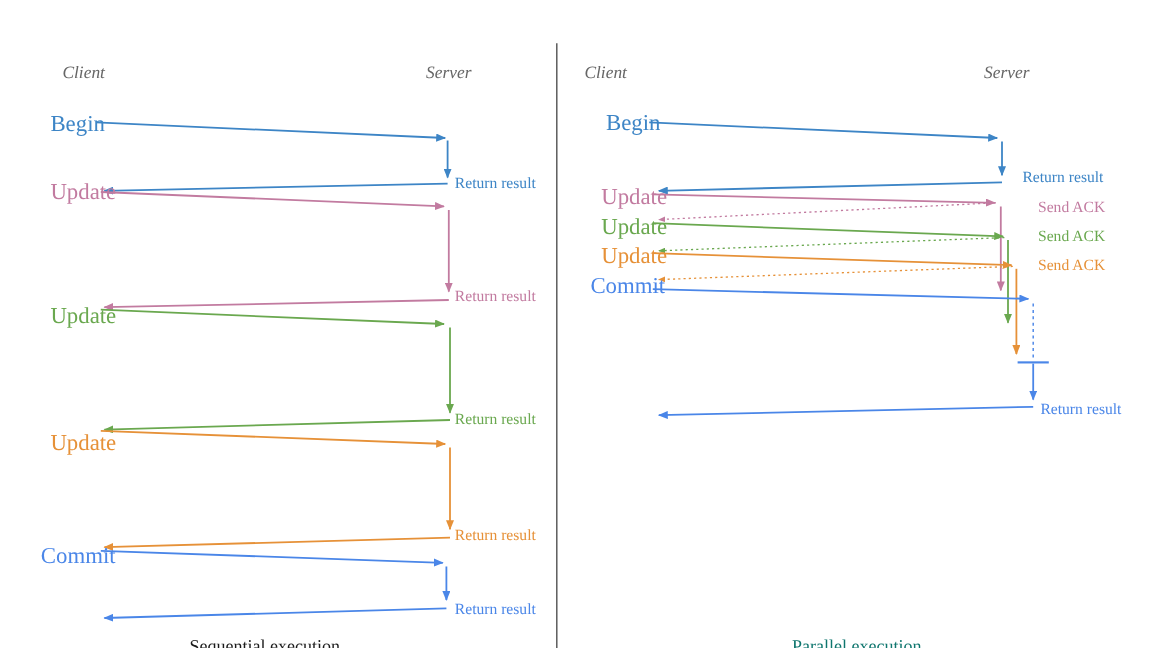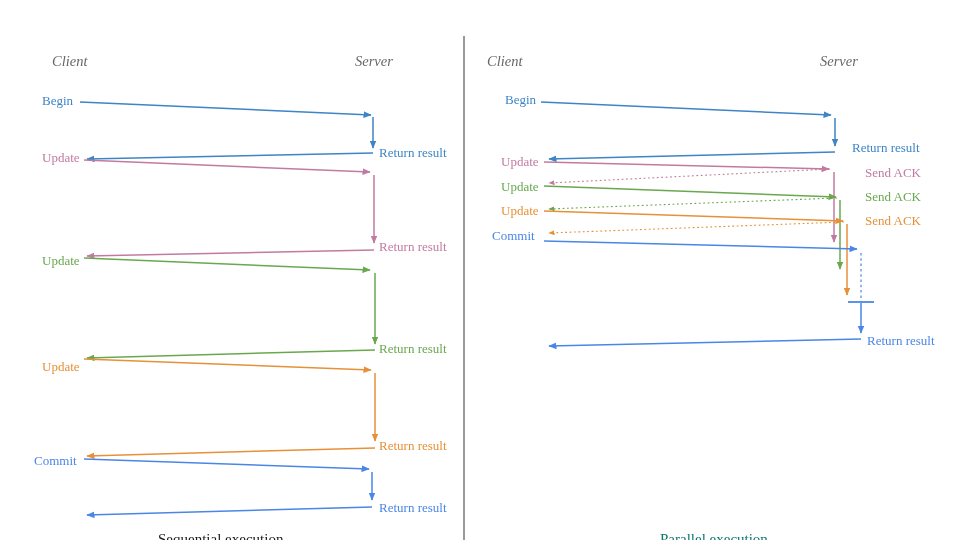--- a/index.html
+++ b/index.html
@@ -1,21 +1,21 @@
 <!DOCTYPE html>
 <html><head>
 <meta charset="utf-8">
 <style>
   html,body{margin:0;padding:0;background:#fff;}
   .canvas{
     position:relative;width:960px;height:540px;background:#ffffff;overflow:hidden;
     font-family:Liberation Serif, serif;
     margin-top:28px;
   }
-  .lbl{position:absolute;white-space:nowrap;font-size:13px;line-height:1.1;}
+  .lbl{position:absolute;white-space:nowrap;font-size:19px;line-height:1.1;}
   .resp{font-size:13px;}
   .hdr{font-style:italic;font-size:14.5px;color:#666;}
   .ptitle{font-size:15px;color:#1a1a1a;text-align:left;}
   .timelbl{font-size:13.5px;color:#a21caf;}
   svg{position:absolute;left:0;top:0;}
 </style>
 </head>
 <body>
 
 <div class="canvas">

